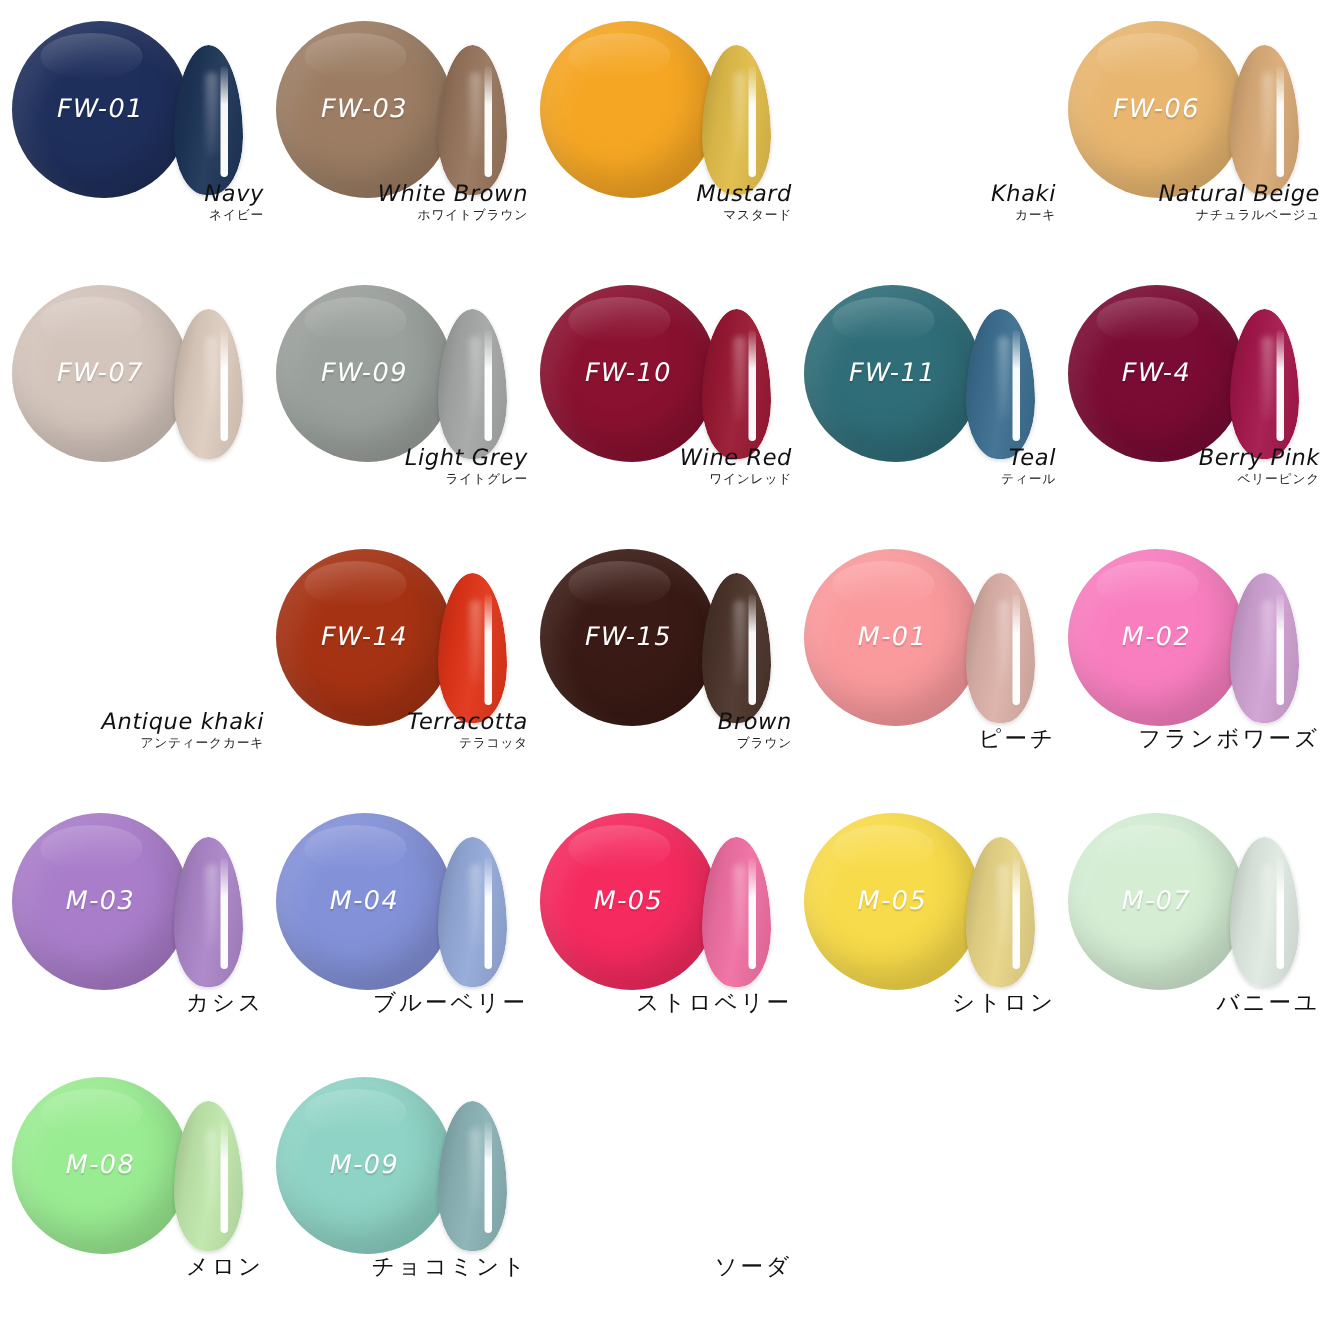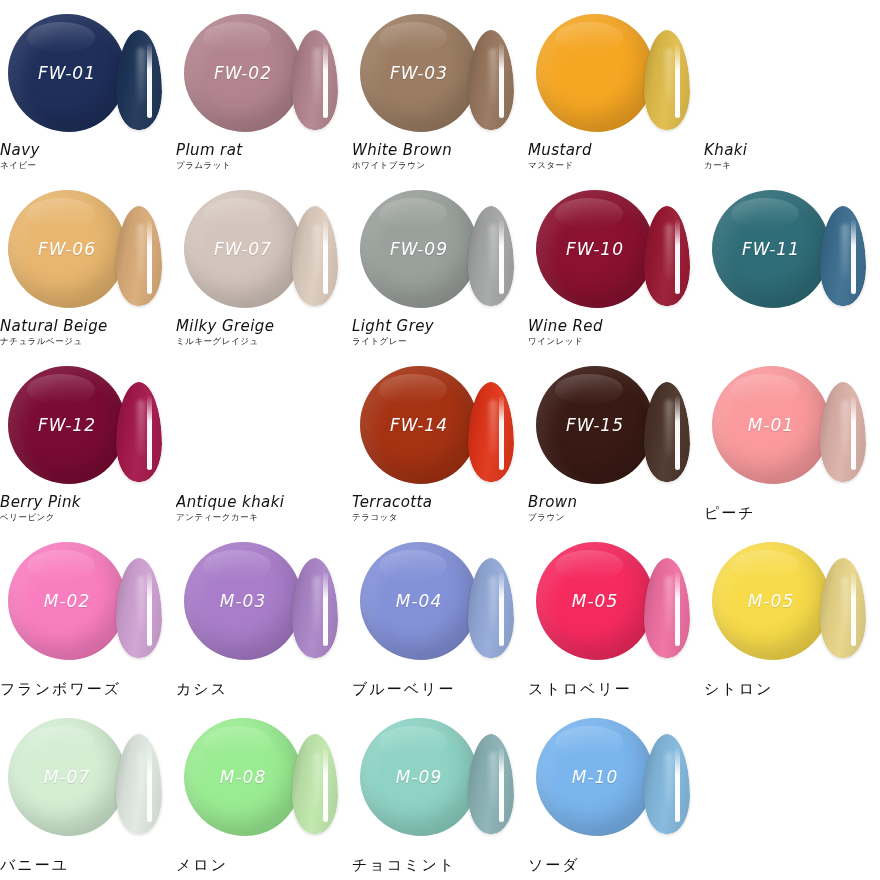--- a/index.html
+++ b/index.html
@@ -90,22 +90,22 @@
     position:absolute;
     right:17px;top:18%;
     width:8px;height:56%;
     background:linear-gradient(180deg, rgba(255,255,255,0.30), rgba(255,255,255,0.04));
     border-radius:6px;
     filter:blur(2px);
   }
 
   .labels{
     position:absolute;
-    left:0;right:0;bottom:5px;
-    text-align:left;
+    left:0;right:0;bottom:26px;
+    text-align:right;
   }
   .name-en{
     font-family:"DejaVu Sans", sans-serif;
     font-size:15px;
     font-style:italic;
     color:#111111;
     line-height:1.12;
     letter-spacing:0.4px;
     white-space:nowrap;
   }
@@ -141,36 +141,20 @@
         </div>
         <div class="code">FW-01</div>
       </div>
       <div class="labels">
         <div class="name-en">Navy</div>
         <div class="name-ja">ネイビー</div>
       </div>
     </div>
     <div class="cell">
       <div class="swatch-area">
-        <div class="blob" style="background: rgb(178, 132, 143);"></div>
-        <div class="nail">
-          <div class="nail-body" style="background: rgb(178, 132, 143);"></div>
-          <div class="nail-shade"></div>
-          <div class="nail-gloss2"></div>
-          <div class="nail-gloss"></div>
-        </div>
-        <div class="code">FW-02</div>
-      </div>
-      <div class="labels">
-        <div class="name-en">Plum rat</div>
-        <div class="name-ja">プラムラット</div>
-      </div>
-    </div>
-    <div class="cell">
-      <div class="swatch-area">
         <div class="blob" style="background: rgb(156, 125, 99);"></div>
         <div class="nail">
           <div class="nail-body" style="background: rgb(151, 117, 92);"></div>
           <div class="nail-shade"></div>
           <div class="nail-gloss2"></div>
           <div class="nail-gloss"></div>
         </div>
         <div class="code">FW-03</div>
       </div>
       <div class="labels">
@@ -219,24 +203,20 @@
       <div class="swatch-area">
         <div class="blob" style="background: rgb(212, 197, 188);"></div>
         <div class="nail">
           <div class="nail-body" style="background: rgb(221, 204, 190);"></div>
           <div class="nail-shade"></div>
           <div class="nail-gloss2"></div>
           <div class="nail-gloss"></div>
         </div>
         <div class="code">FW-07</div>
       </div>
-      <div class="labels">
-        <div class="name-en">Milky Greige</div>
-        <div class="name-ja">ミルキーグレイジュ</div>
-      </div>
     </div>
     <div class="cell">
       <div class="swatch-area">
         <div class="blob" style="background: rgb(154, 160, 156);"></div>
         <div class="nail">
           <div class="nail-body" style="background: rgb(165, 167, 166);"></div>
           <div class="nail-shade"></div>
           <div class="nail-gloss2"></div>
           <div class="nail-gloss"></div>
         </div>
@@ -267,31 +247,35 @@
       <div class="swatch-area">
         <div class="blob" style="background: rgb(47, 109, 120);"></div>
         <div class="nail">
           <div class="nail-body" style="background: rgb(60, 110, 144);"></div>
           <div class="nail-shade"></div>
           <div class="nail-gloss2"></div>
           <div class="nail-gloss"></div>
         </div>
         <div class="code">FW-11</div>
       </div>
+      <div class="labels">
+        <div class="name-en">Teal</div>
+        <div class="name-ja">ティール</div>
+      </div>
     </div>
     <div class="cell">
       <div class="swatch-area">
         <div class="blob" style="background: rgb(122, 11, 51);"></div>
         <div class="nail">
           <div class="nail-body" style="background: rgb(164, 23, 74);"></div>
           <div class="nail-shade"></div>
           <div class="nail-gloss2"></div>
           <div class="nail-gloss"></div>
         </div>
-        <div class="code">FW-12</div>
+        <div class="code">FW-4</div>
       </div>
       <div class="labels">
         <div class="name-en">Berry Pink</div>
         <div class="name-ja">ベリーピンク</div>
       </div>
     </div>
     <div class="cell">
       <div class="labels">
         <div class="name-en">Antique khaki</div>
         <div class="name-ja">アンティークカーキ</div>
@@ -458,27 +442,17 @@
           <div class="nail-gloss2"></div>
           <div class="nail-gloss"></div>
         </div>
         <div class="code">M-09</div>
       </div>
       <div class="labels">
         <div class="name-ja">チョコミント</div>
       </div>
     </div>
     <div class="cell ja-only">
-      <div class="swatch-area">
-        <div class="blob" style="background: rgb(122, 181, 238);"></div>
-        <div class="nail">
-          <div class="nail-body" style="background: rgb(130, 184, 221);"></div>
-          <div class="nail-shade"></div>
-          <div class="nail-gloss2"></div>
-          <div class="nail-gloss"></div>
-        </div>
-        <div class="code">M-10</div>
-      </div>
       <div class="labels">
         <div class="name-ja">ソーダ</div>
       </div>
     </div>
   </div>
 
 </body></html>

